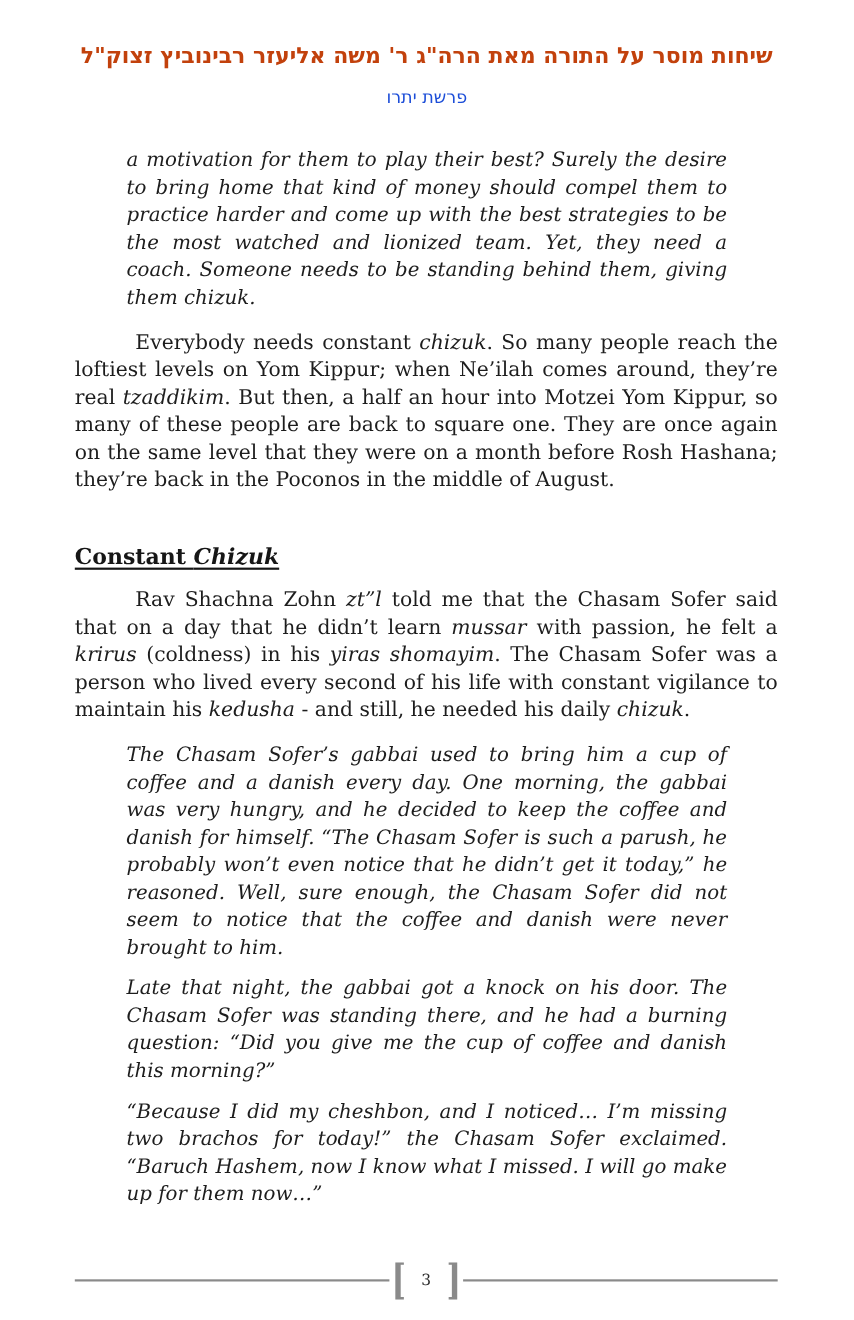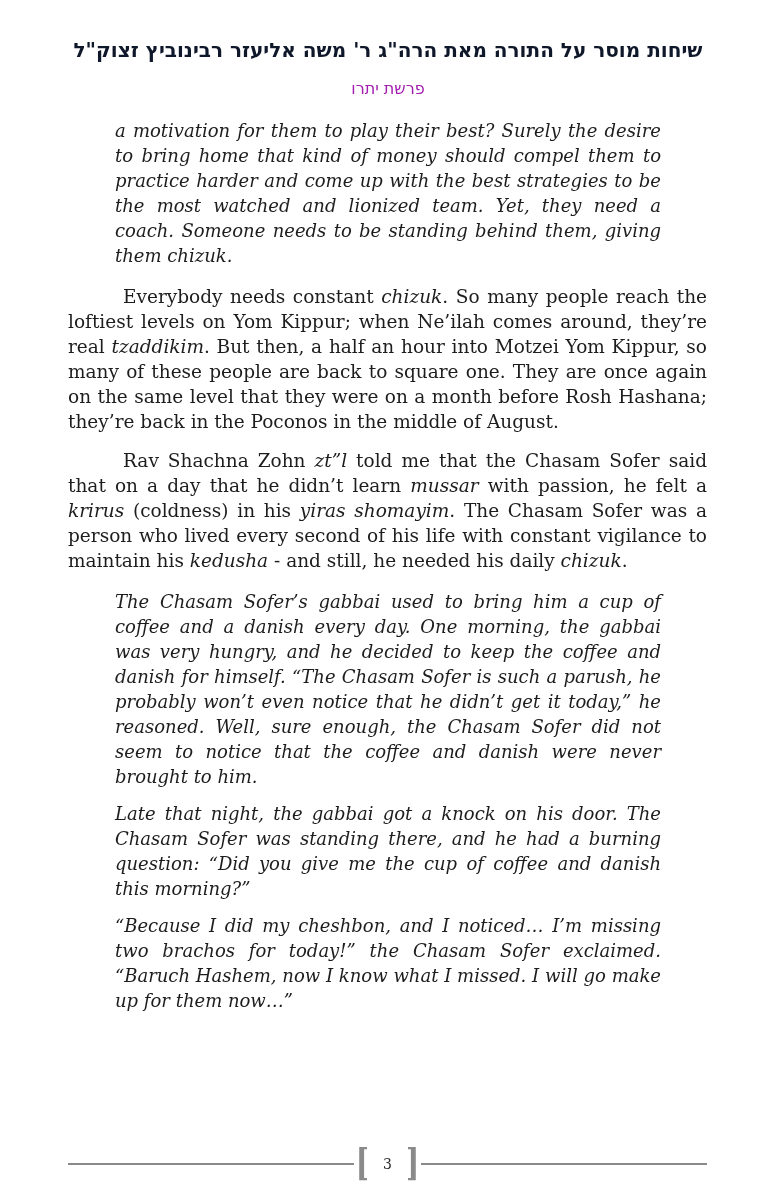--- a/index.html
+++ b/index.html
@@ -12,42 +12,42 @@
     color: #1d1d1d;
     font-family: "DejaVu Serif", "DejaVu Sans", serif;
     overflow: hidden;
   }
   .header { padding-top: 36px; text-align: center; }
   .heb-title {
     font-size: 20px;
     font-weight: 700;
     line-height: 28px;
     direction: rtl;
-    color: #0f172a;
+    color: #c2410c;
   }
   .heb-subtitle {
     margin-top: 14px;
     font-size: 16px;
     line-height: 22px;
     direction: rtl;
-    color: #a21caf;
+    color: #1d4ed8;
   }
   .main {
     padding: 0 69px 0 68px;
     max-height: 1040px;
     overflow: hidden;
   }
   .quote {
     margin: 12px 46px 0 47px;
     font-size: 18px;
     line-height: 25px;
     font-style: italic;
     text-align: justify;
   }
-  .quote.first { margin-top: 18px; }
+  .quote.first { margin-top: 33px; }
   .quote.story { margin-top: 16px; }
   .body-para {
     margin: 16px 0 0 0;
     font-size: 18.5px;
     line-height: 25px;
     text-align: justify;
   }
   .body-para.indent { text-indent: 55px; }
   .body-para.after-heading { margin-top: 14px; }
   .heading {
@@ -101,20 +101,21 @@
     <div class="heb-title">שיחות מוסר על התורה מאת הרה"ג ר' משה אליעזר רבינוביץ זצוק"ל</div>
     <div class="heb-subtitle">פרשת יתרו</div>
   </div>
 
   <div class="main">
 
     <p class="quote first">a motivation for them to play their best? Surely the desire to bring home that kind of money should compel them to practice harder and come up with the best strategies to be the most watched and lionized team. Yet, they need a coach. Someone needs to be standing behind them, giving them chizuk.</p>
 
     <p class="body-para indent"><span>Everybody needs constant </span><span class="it">chizuk</span><span>. So many people reach the loftiest levels on Yom Kippur; when Ne’ilah comes around, they’re real </span><span class="it">tzaddikim</span><span>. But then, a half an hour into Motzei Yom Kippur, so many of these people are back to square one. They are once again on the same level that they were on a month before Rosh Hashana; they’re back in the Poconos in the middle of August.</span></p>
 
+    <h2 class="heading"><span>Constant </span><span class="it">Chizuk</span></h2>
 
     <p class="body-para indent after-heading"><span>Rav Shachna Zohn </span><span class="it">zt”l</span><span> told me that the Chasam Sofer said that on a day that he didn’t learn </span><span class="it">mussar</span><span> with passion, he felt a </span><span class="it">krirus</span><span> (coldness) in his </span><span class="it">yiras shomayim</span><span>. The Chasam Sofer was a person who lived every second of his life with constant vigilance to maintain his </span><span class="it">kedusha</span><span> - and still, he needed his daily </span><span class="it">chizuk</span><span>.</span></p>
 
     <p class="quote story">The Chasam Sofer’s gabbai used to bring him a cup of coffee and a danish every day. One morning, the gabbai was very hungry, and he decided to keep the coffee and danish for himself. “The Chasam Sofer is such a parush, he probably won’t even notice that he didn’t get it today,” he reasoned. Well, sure enough, the Chasam Sofer did not seem to notice that the coffee and danish were never brought to him.</p>
 
     <p class="quote">Late that night, the gabbai got a knock on his door. The Chasam Sofer was standing there, and he had a burning question: “Did you give me the cup of coffee and danish this morning?”</p>
 
 
     <p class="quote">“Because I did my cheshbon, and I noticed… I’m missing two brachos for today!” the Chasam Sofer exclaimed. “Baruch Hashem, now I know what I missed. I will go make up for them now…”</p>
 

